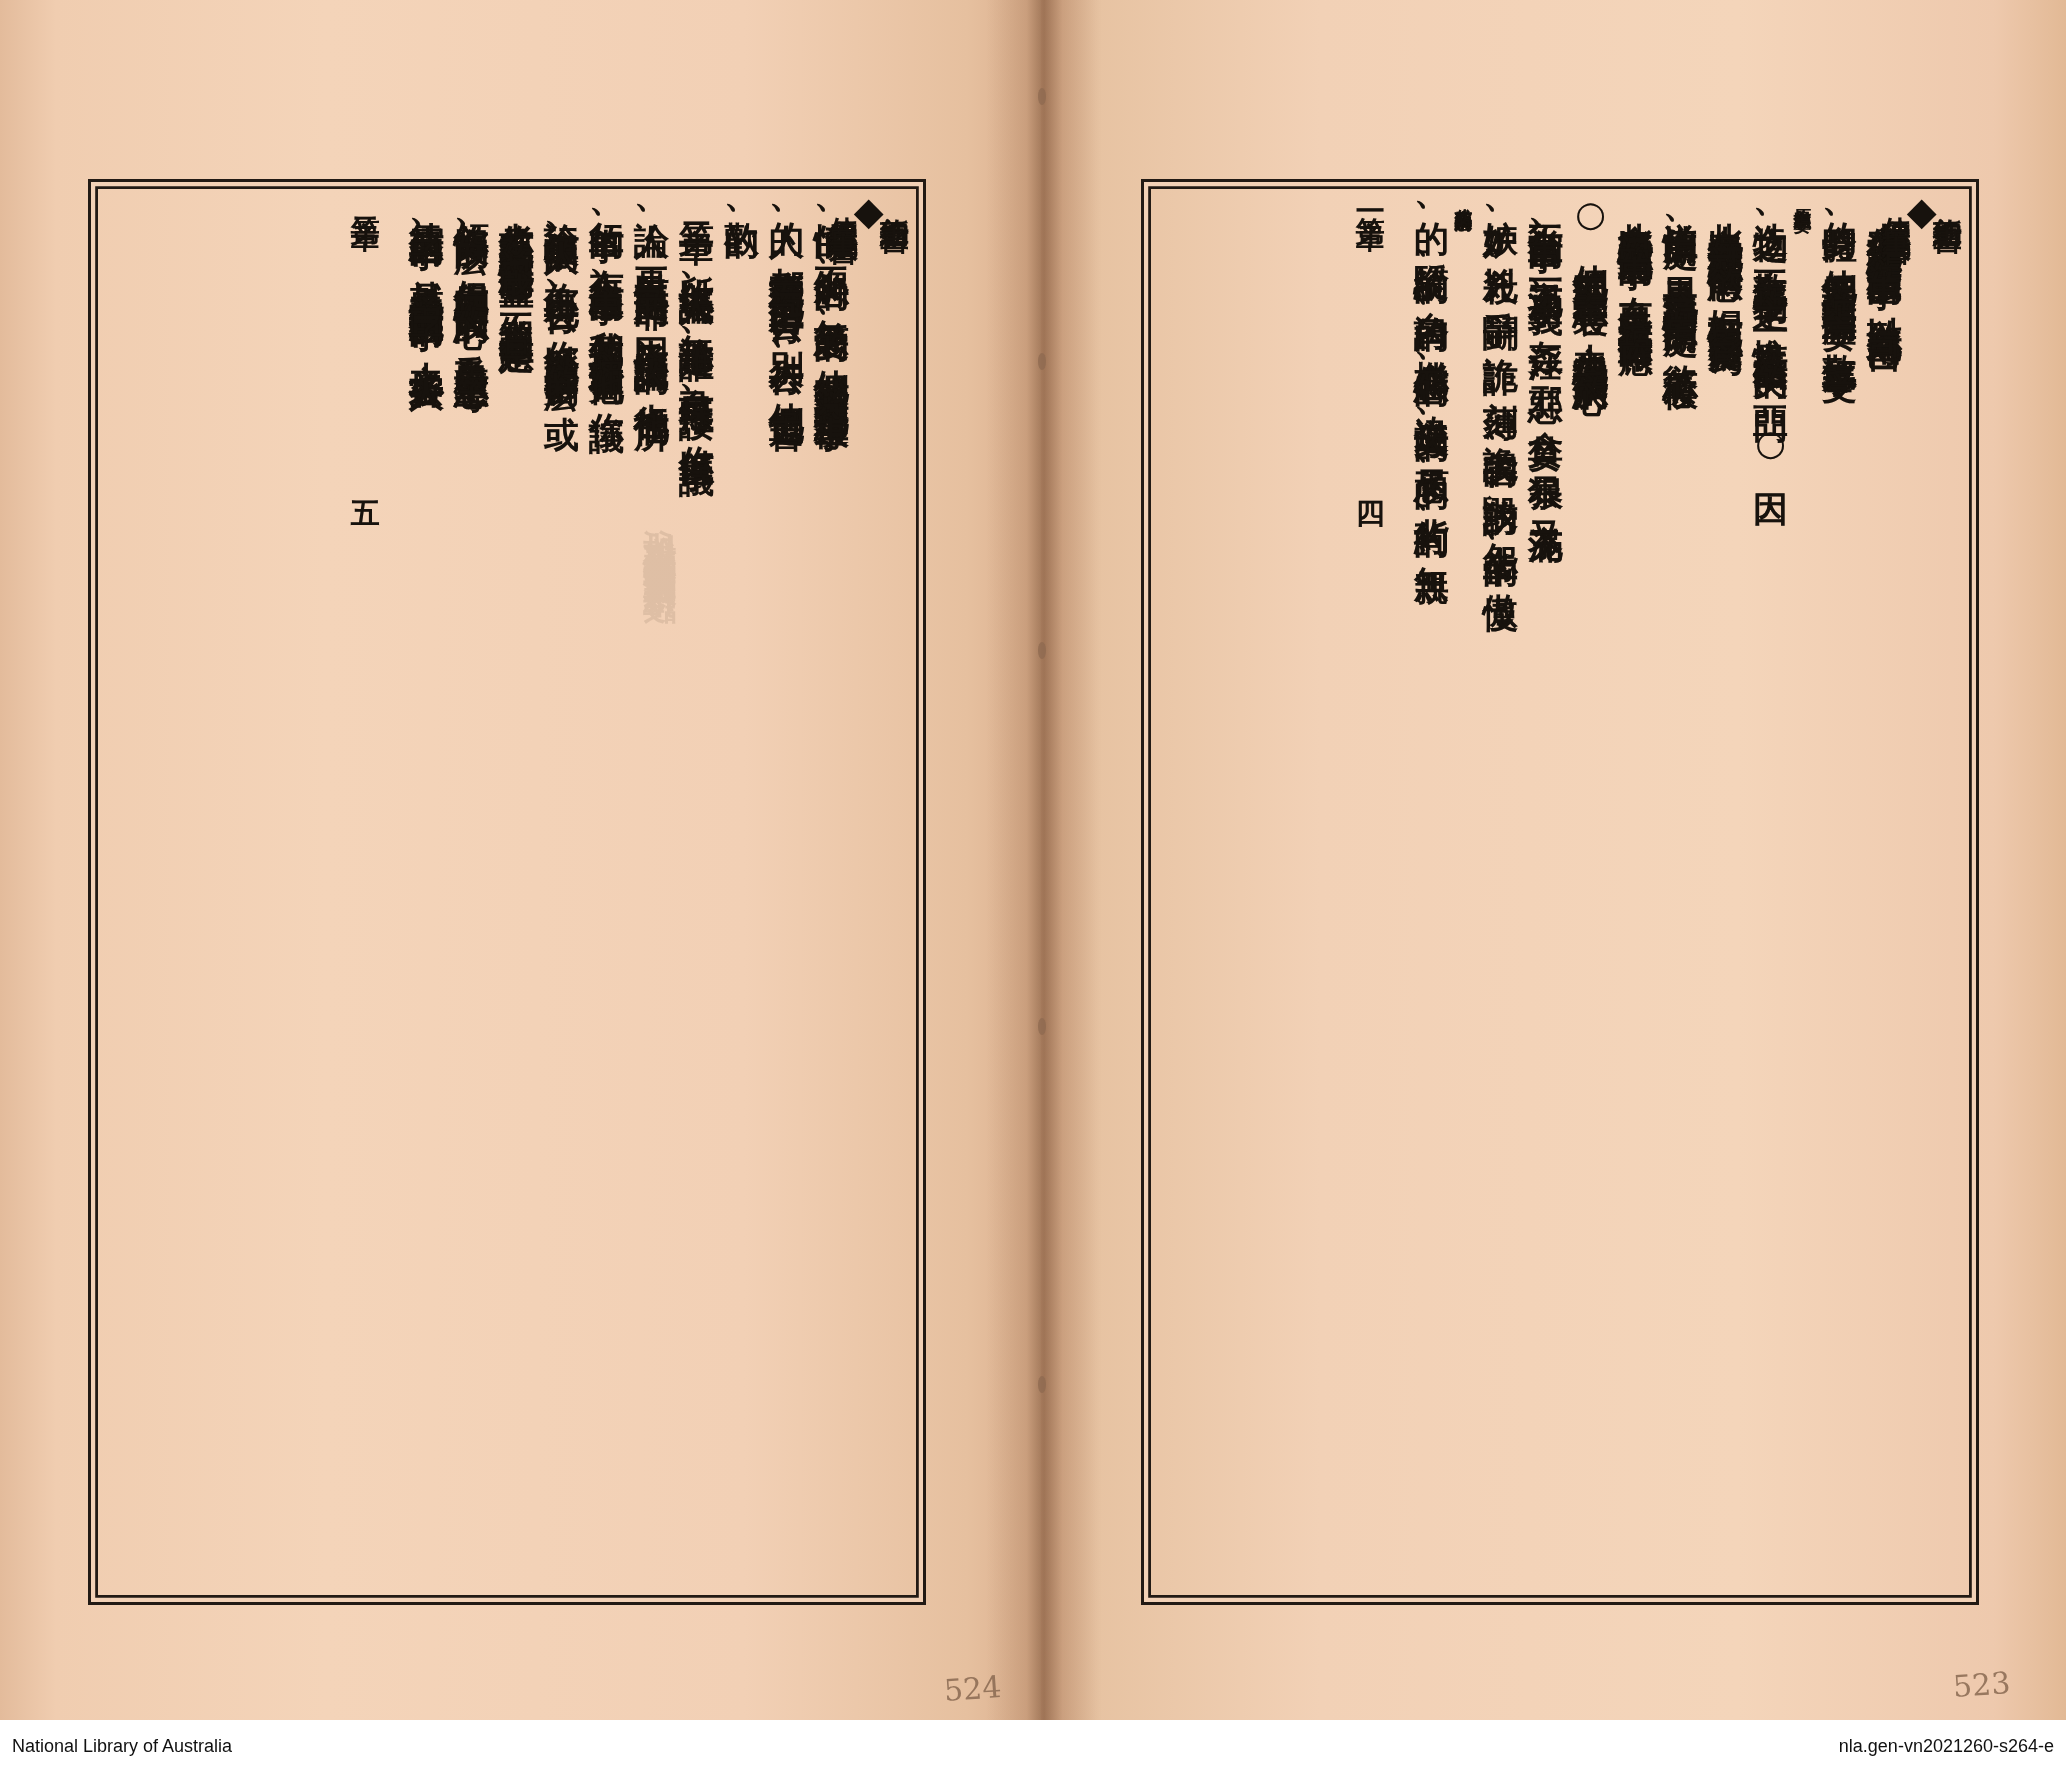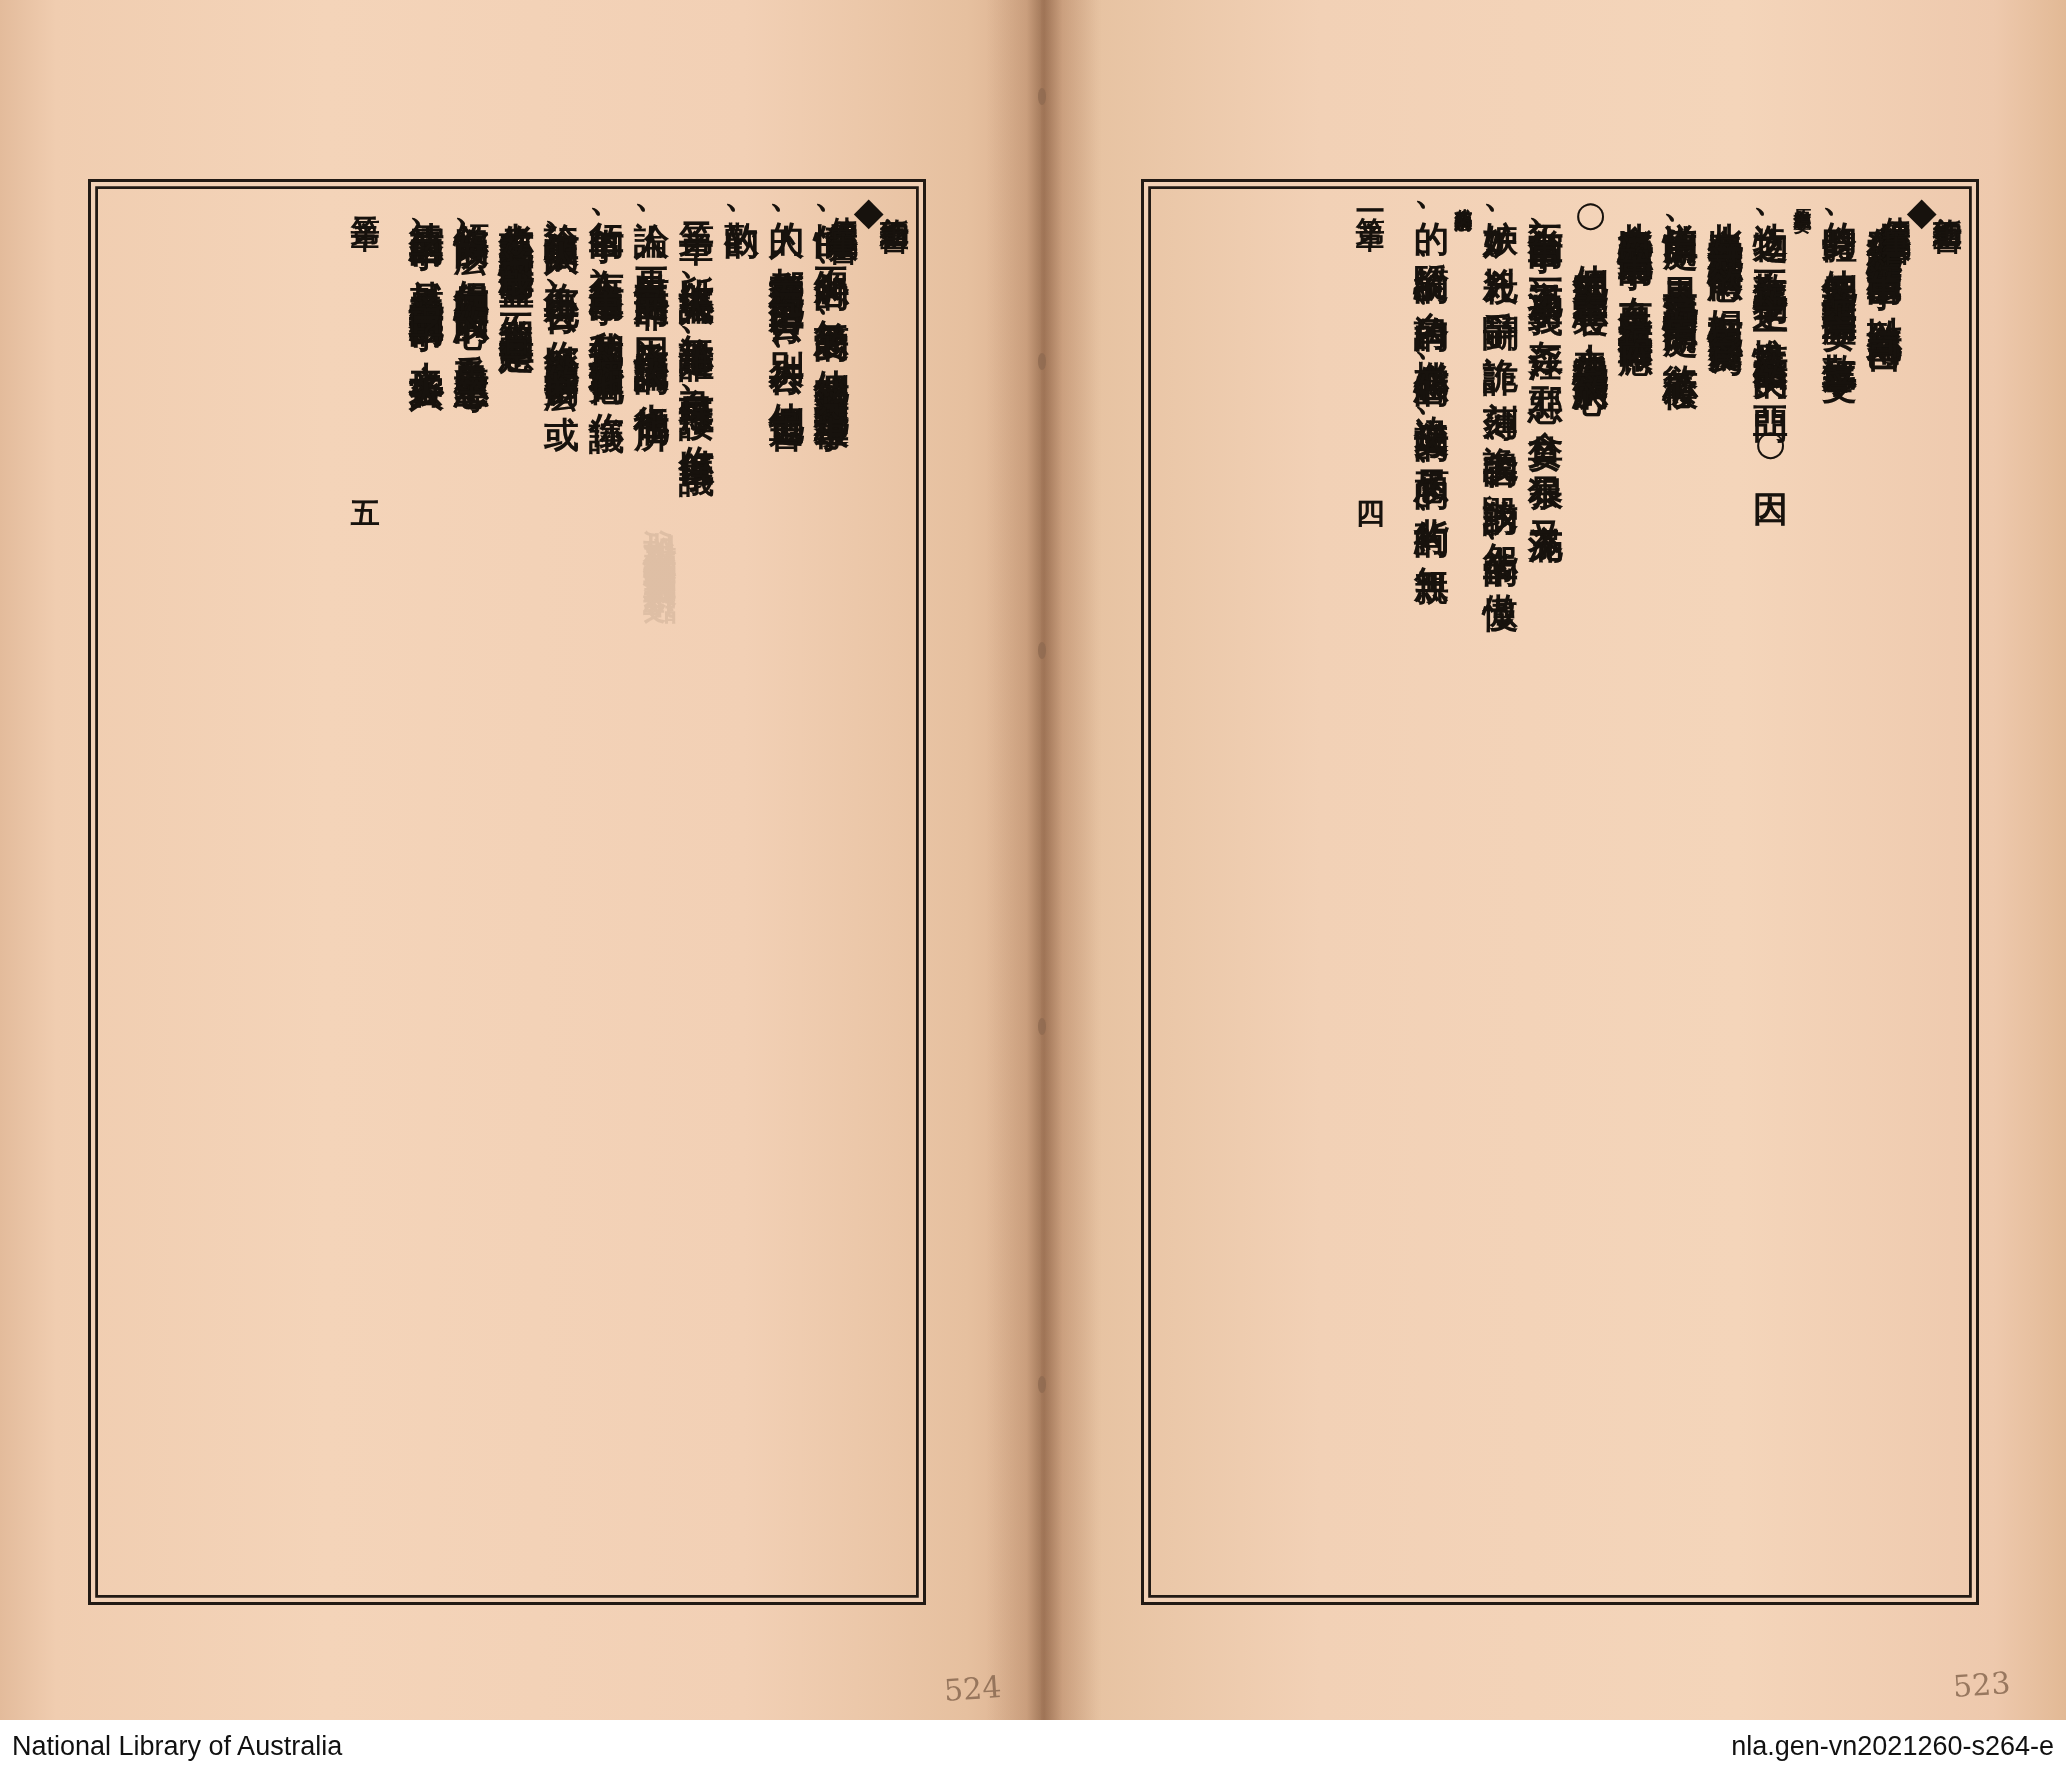--- a/index.html
+++ b/index.html
@@ -166,21 +166,21 @@
   
   #footer {
     position: absolute;
     left: 0;
     top: 1720px;
     width: 2066px;
     height: 53px;
     background: #ffffff;
     color: #111111;
     font-family: "Liberation Sans", sans-serif;
-    font-size: 27px;
+    font-size: 18px;
     display: flex;
     align-items: center;
     justify-content: space-between;
     padding: 0 12px;
     box-sizing: border-box;
   }
   
   .ghost {
     position: absolute;
     left: 549px;

